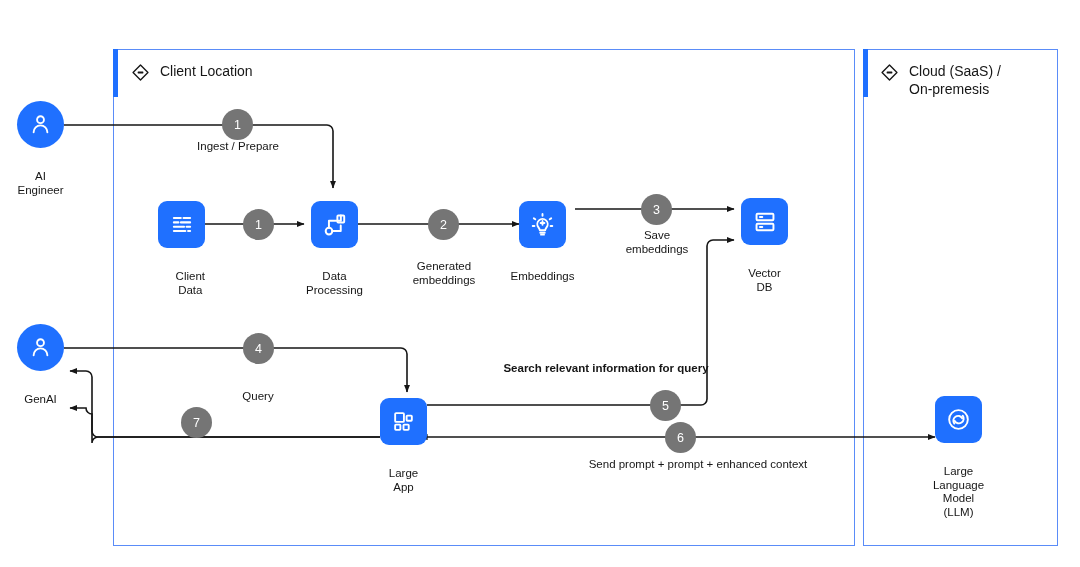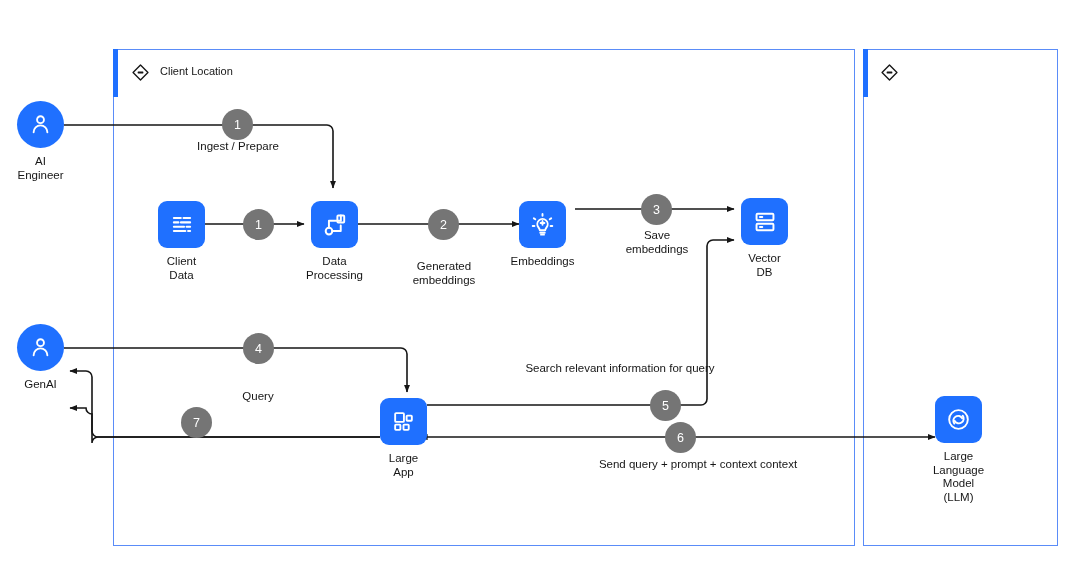--- a/index.html
+++ b/index.html
@@ -4,28 +4,28 @@
 <style>
   html,body{margin:0;padding:0;background:#ffffff;}
   body{width:1080px;height:567px;position:relative;overflow:hidden;
        font-family:"Liberation Sans","DejaVu Sans",sans-serif;
        color:#161616;-webkit-font-smoothing:antialiased;}
   #canvas{position:absolute;inset:0;}
   svg.layer{position:absolute;left:0;top:0;width:1080px;height:567px;overflow:visible;}
   .zone{position:absolute;box-sizing:border-box;border:1px solid #5a8cf8;background:transparent;}
   .zone-bar{position:absolute;width:5px;background:#1f70ff;}
   .zone-head{position:absolute;display:flex;align-items:flex-start;gap:10px;}
-  .zone-title{font-size:11px;line-height:18px;color:#161616;white-space:pre-line;}
+  .zone-title{font-size:14px;line-height:18px;color:#161616;white-space:pre-line;}
   .diamond-icon{flex:0 0 auto;margin-top:1px;}
   .node{position:absolute;display:flex;flex-direction:column;align-items:center;}
   .tile{width:47px;height:47px;border-radius:9px;background:#1f70ff;
         display:flex;align-items:center;justify-content:center;}
   .circ{width:47px;height:47px;border-radius:50%;background:#1f70ff;
         display:flex;align-items:center;justify-content:center;}
-  .node-label{margin-top:7px;font-size:11.5px;line-height:13.5px;text-align:center;
+  .node-label{margin-top:22px;font-size:11.5px;line-height:13.5px;text-align:center;
               white-space:pre-line;color:#161616;}
   .badge{position:absolute;width:31px;height:31px;border-radius:50%;background:#757575;
          display:flex;align-items:center;justify-content:center;
          color:#ffffff;font-size:12.5px;}
   .edge-label{position:absolute;font-size:11.5px;line-height:14px;color:#161616;
               text-align:center;white-space:nowrap;}
 </style>
 </head>
 <body>
 
@@ -45,20 +45,22 @@
 
   <div class="zone" style="left:863px;top:49px;width:195px;height:497px;"></div>
   <div class="zone-bar" style="left:863px;top:49px;height:48px;"></div>
   <div class="zone-head" style="left:880px;top:62px;">
     <span class="diamond-icon">
       <svg width="19" height="19" viewBox="0 0 24 24">
         <path d="M12 2.6 21.4 12 12 21.4 2.6 12Z" fill="#ffffff" stroke="#161616" stroke-width="1.7" stroke-linejoin="round"></path>
         <rect x="8.4" y="10.8" width="7.2" height="2.4" rx="0.6" fill="#161616"></rect>
       </svg>
     </span>
+    <span class="zone-title">Cloud (SaaS) /
+On-premesis</span>
   </div>
 
   <svg class="layer">
     <defs>
       <marker id="arw" markerWidth="9" markerHeight="9" refX="7.4" refY="3.1" orient="auto" markerUnits="userSpaceOnUse">
         <path d="M0,0 L8,3.1 L0,6.2 Z" fill="#161616"></path>
       </marker>
       <marker id="arwL" markerWidth="9" markerHeight="9" refX="0.6" refY="3.1" orient="auto-start-reverse" markerUnits="userSpaceOnUse">
         <path d="M0,0 L8,3.1 L0,6.2 Z" fill="#161616"></path>
       </marker>
@@ -88,21 +90,21 @@
     <div class="circ">
       <svg width="25" height="25" viewBox="0 0 24 24">
         <circle cx="12" cy="7.4" r="3.3" fill="none" stroke="#ffffff" stroke-width="1.8"></circle>
         <path d="M5.4 19.4a6.6 6.6 0 0 1 13.2 0" fill="none" stroke="#ffffff" stroke-width="1.8" stroke-linecap="round"></path>
       </svg>
     </div>
     <div class="node-label">AI
 Engineer</div>
   </div>
 
-  <div class="node" style="left:158px;top:201px;width:47px;">
+  <div class="node" style="left:158px;top:201px;width:47px;align-items:flex-end;">
     <div class="tile">
       <svg width="26" height="26" viewBox="0 0 24 24">
         <g stroke="#ffffff" stroke-width="1.9" stroke-linecap="round">
           <path d="M4.5 5.6h6.4"></path>
             <path d="M13.4 5.6h6.1"></path>
           <path d="M4.5 9.6h4.2"></path>
             <path d="M11 9.6h8.5"></path>
           <path d="M4.5 13.6h9.4"></path>
             <path d="M16.2 13.6h3.3"></path>
           <path d="M4.5 17.6h10.6"></path>
@@ -213,16 +215,16 @@
   <div class="badge" style="left:650px;top:390px;">5</div>
   <div class="badge" style="left:665px;top:422px;">6</div>
   <div class="badge" style="left:181px;top:407px;">7</div>
 
   <div class="edge-label" style="left:138px;top:139px;width:200px;">Ingest / Prepare</div>
   <div class="edge-label" style="left:384px;top:243px;width:120px;white-space:pre-line;margin-top:16px;">Generated
 embeddings</div>
   <div class="edge-label" style="left:597px;top:228px;width:120px;white-space:pre-line;">Save
 embeddings</div>
   <div class="edge-label" style="left:198px;top:367px;width:120px;margin-top:22px;">Query</div>
-  <div class="edge-label" style="left:470px;top:361px;width:300px;">Search relevant information for query</div>
-  <div class="edge-label" style="left:535px;top:457px;width:326px;">Send query + prompt + context context</div>
+  <div class="edge-label" style="left:456px;top:361px;width:300px;font-weight:bold;">Search relevant information for query</div>
+  <div class="edge-label" style="left:535px;top:457px;width:326px;">Send prompt + prompt + enhanced context</div>
 
 </div>
 
 </body></html>

